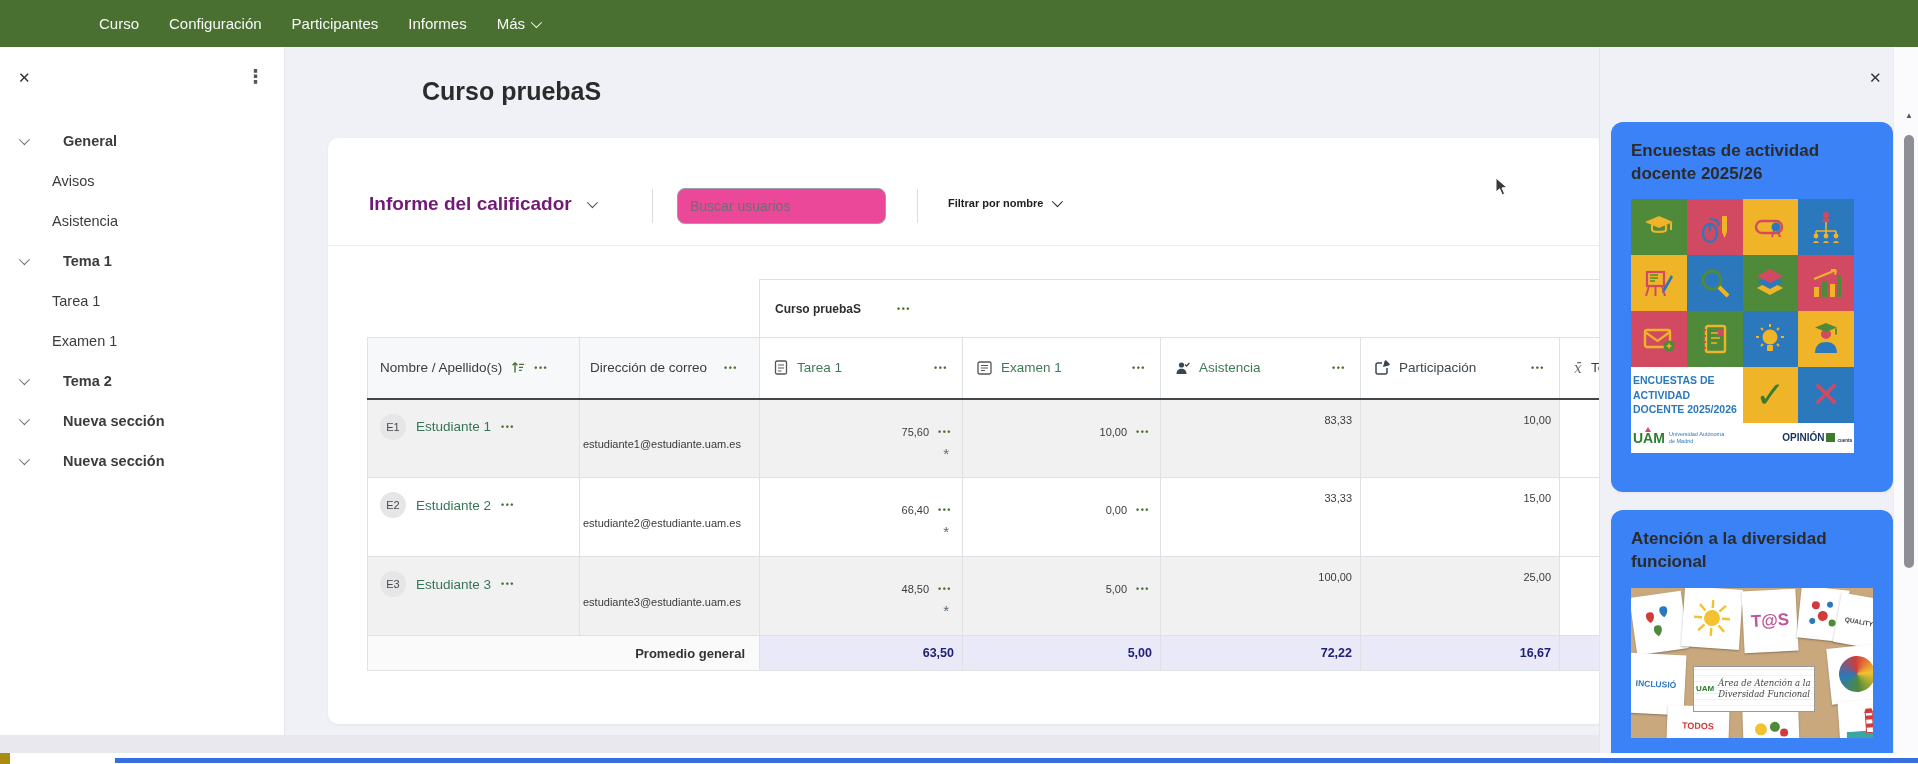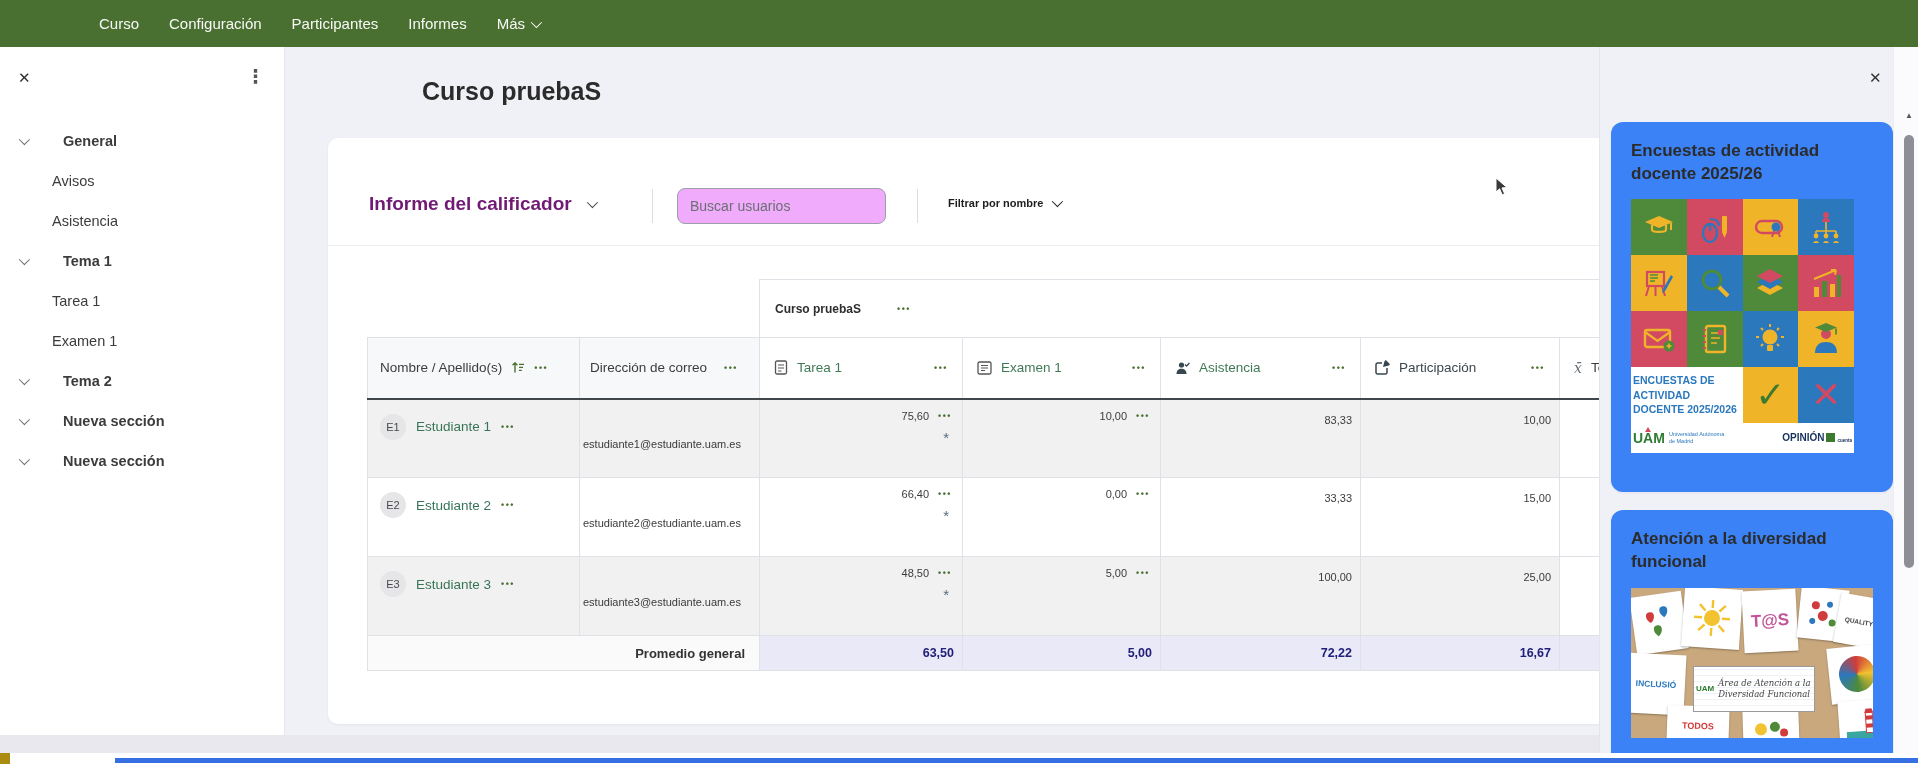--- a/index.html
+++ b/index.html
@@ -24,21 +24,21 @@
   .sb-item .chev{color:#6a6a6a;margin-left:19px;margin-right:12px;}
   .sb-item.section span.lbl{font-weight:bold;}
   .sb-item.child span.lbl{margin-left:52px;}
   
   .main{position:absolute;left:285px;top:47px;width:1314px;height:717px;margin-left:28px;}
   .page-title{position:absolute;left:109px;top:30px;font-size:25px;font-weight:bold;color:#2b2b2b;}
   .card{position:absolute;left:15px;top:91px;width:1279px;height:586px;background:#fff;border-radius:10px;box-shadow:0 1px 3px rgba(0,0,0,.05);}
   .report{position:absolute;left:41px;top:55px;font-size:19px;font-weight:bold;color:#701a75;display:flex;align-items:center;gap:15px;cursor:pointer;}
   .report .chev{color:#444;}
   .tdiv{position:absolute;top:51px;width:1px;height:34px;background:#dcdce2;}
-  .searchbox{position:absolute;left:349px;top:50px;width:209px;height:36px;box-sizing:border-box;border:1px solid #9aa0a6;border-radius:8px;font-size:14px;padding:0 12px;color:#333;outline:none;background:#f0abfc;font-family:inherit;}
+  .searchbox{position:absolute;left:349px;top:50px;width:209px;height:36px;box-sizing:border-box;border:1px solid #9aa0a6;border-radius:8px;font-size:14px;padding:0 12px;color:#333;outline:none;background:#ec4899;font-family:inherit;}
   .searchbox::placeholder{color:#6b6f73;}
   .filter{position:absolute;left:620px;top:59px;font-size:11px;font-weight:bold;color:#1d1d1d;display:flex;align-items:center;gap:9px;cursor:pointer;}
   .card-divider{position:absolute;left:0;right:0;top:107px;border-top:1px solid #ededf0;}
   
   .gradewrap{position:absolute;left:39px;top:141px;width:1240px;height:396px;overflow:hidden;}
   table.gt{border-collapse:collapse;table-layout:fixed;width:1395px;}
   .gt td,.gt th{border:1px solid #dee2e6;padding:0;font-weight:normal;text-align:left;box-sizing:border-box;}
   tr.grp{height:58px;}
   tr.grp td.blank{border:none;background:#fff;}
   tr.grp td.gname{background:#fff;vertical-align:middle;}
@@ -54,21 +54,21 @@
   tr.datr{height:79px;}
   tr.datr.odd td{background:#f1f1f1;}
   tr.datr.even td{background:#fff;}
   tr.datr td.totcell{background:#fff;}
   td.user{vertical-align:top;}
   .ucell{display:flex;align-items:center;padding:14px 0 0 12px;gap:10px;}
   .avatar{width:26px;height:26px;border-radius:50%;background:#e6e6e9;color:#46494d;font-size:11px;display:flex;align-items:center;justify-content:center;flex:none;}
   a.uname{color:#377457;font-size:13.5px;text-decoration:none;cursor:pointer;}
   td.email{vertical-align:middle;font-size:11px;color:#3a3a3a;padding:12px 0 0 3px;}
   td.gcell{vertical-align:top;}
-  .gin{display:flex;flex-direction:column;align-items:flex-end;padding:10px 10px 0 0;}
+  .gin{display:flex;flex-direction:column;align-items:flex-end;padding:26px 10px 0 0;}
   .gtop{display:flex;align-items:center;gap:9px;}
   .gval{font-size:11px;color:#3c3c3c;}
   .gast{margin-top:11px;padding-right:3px;color:#5a6b7a;font-size:15px;line-height:10px;}
   td.plain{vertical-align:top;}
   .pval{display:block;text-align:right;font-size:11px;color:#3c3c3c;padding:14px 8px 0 0;}
   tr.avg{height:35px;}
   tr.avg td.avlabel{background:#fafafa;text-align:right;font-weight:bold;font-size:13px;color:#333;padding-right:14px;vertical-align:middle;}
   tr.avg td.avval{background:#e9e9f8;text-align:right;font-weight:bold;font-size:12.5px;color:#20207a;padding-right:8px;vertical-align:middle;}
   .xbar{font-style:italic;color:#67717a;font-size:14px;font-family:"DejaVu Serif",serif;}
   .sorticon{flex:none;}

